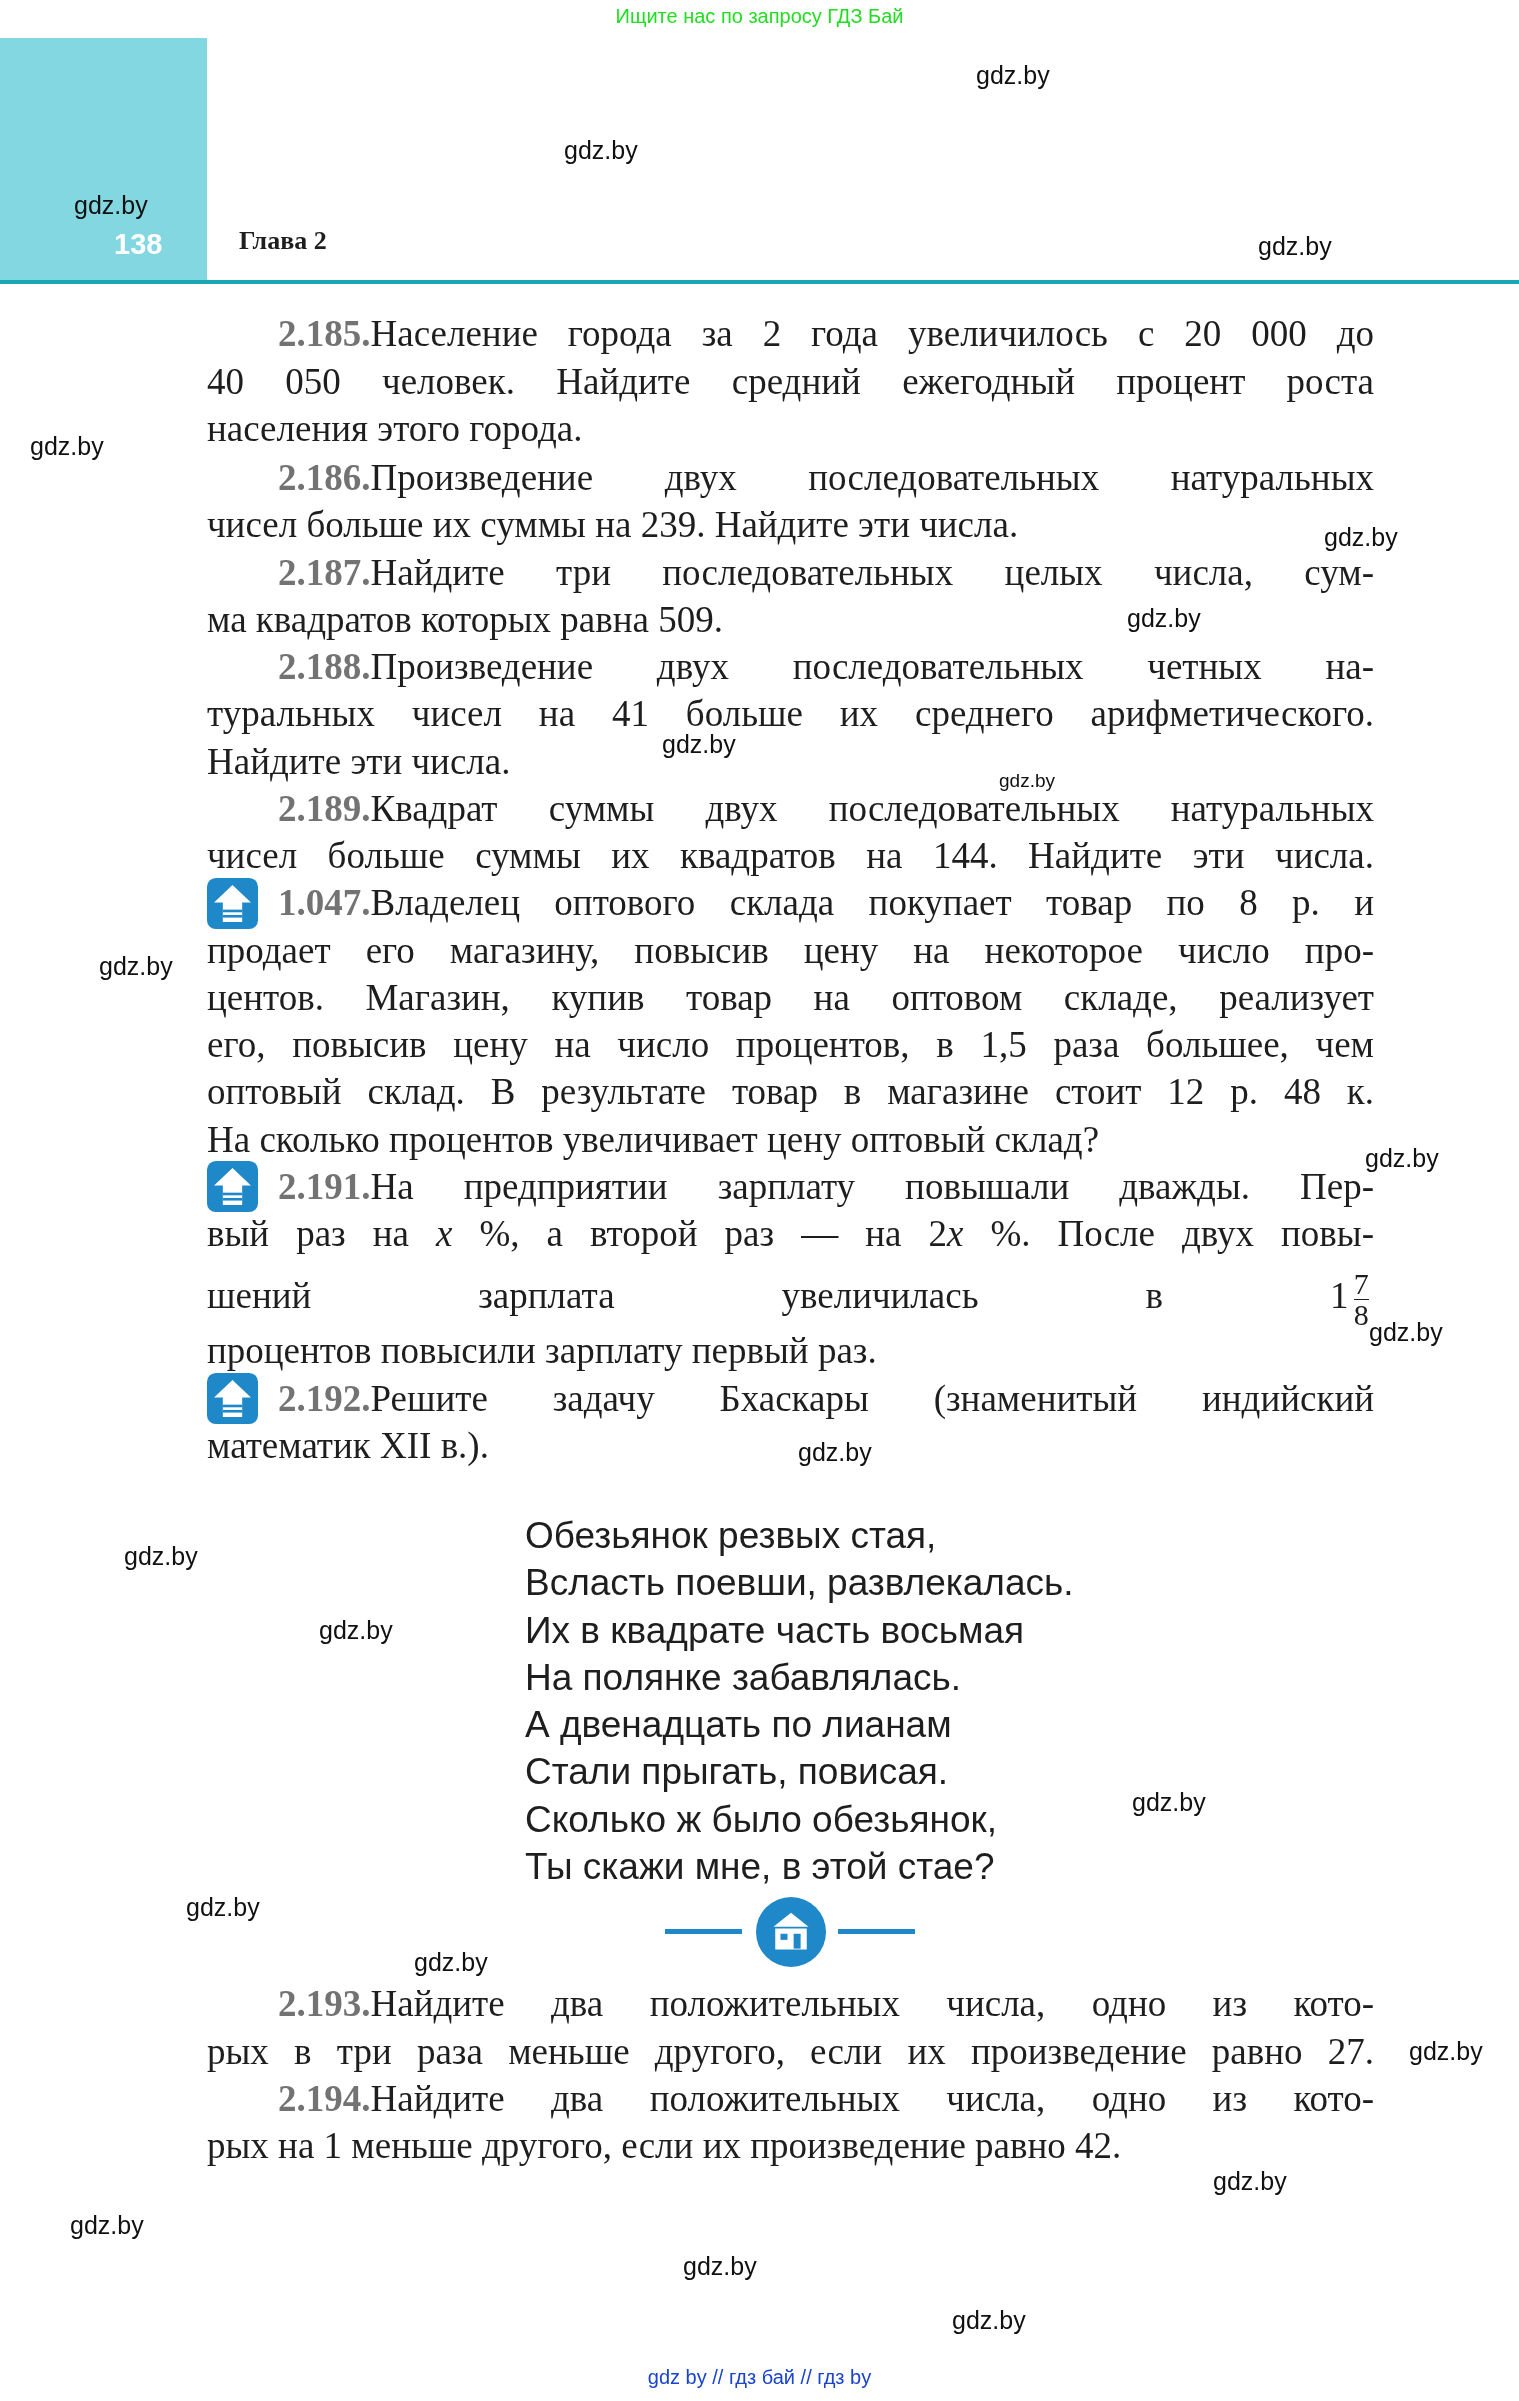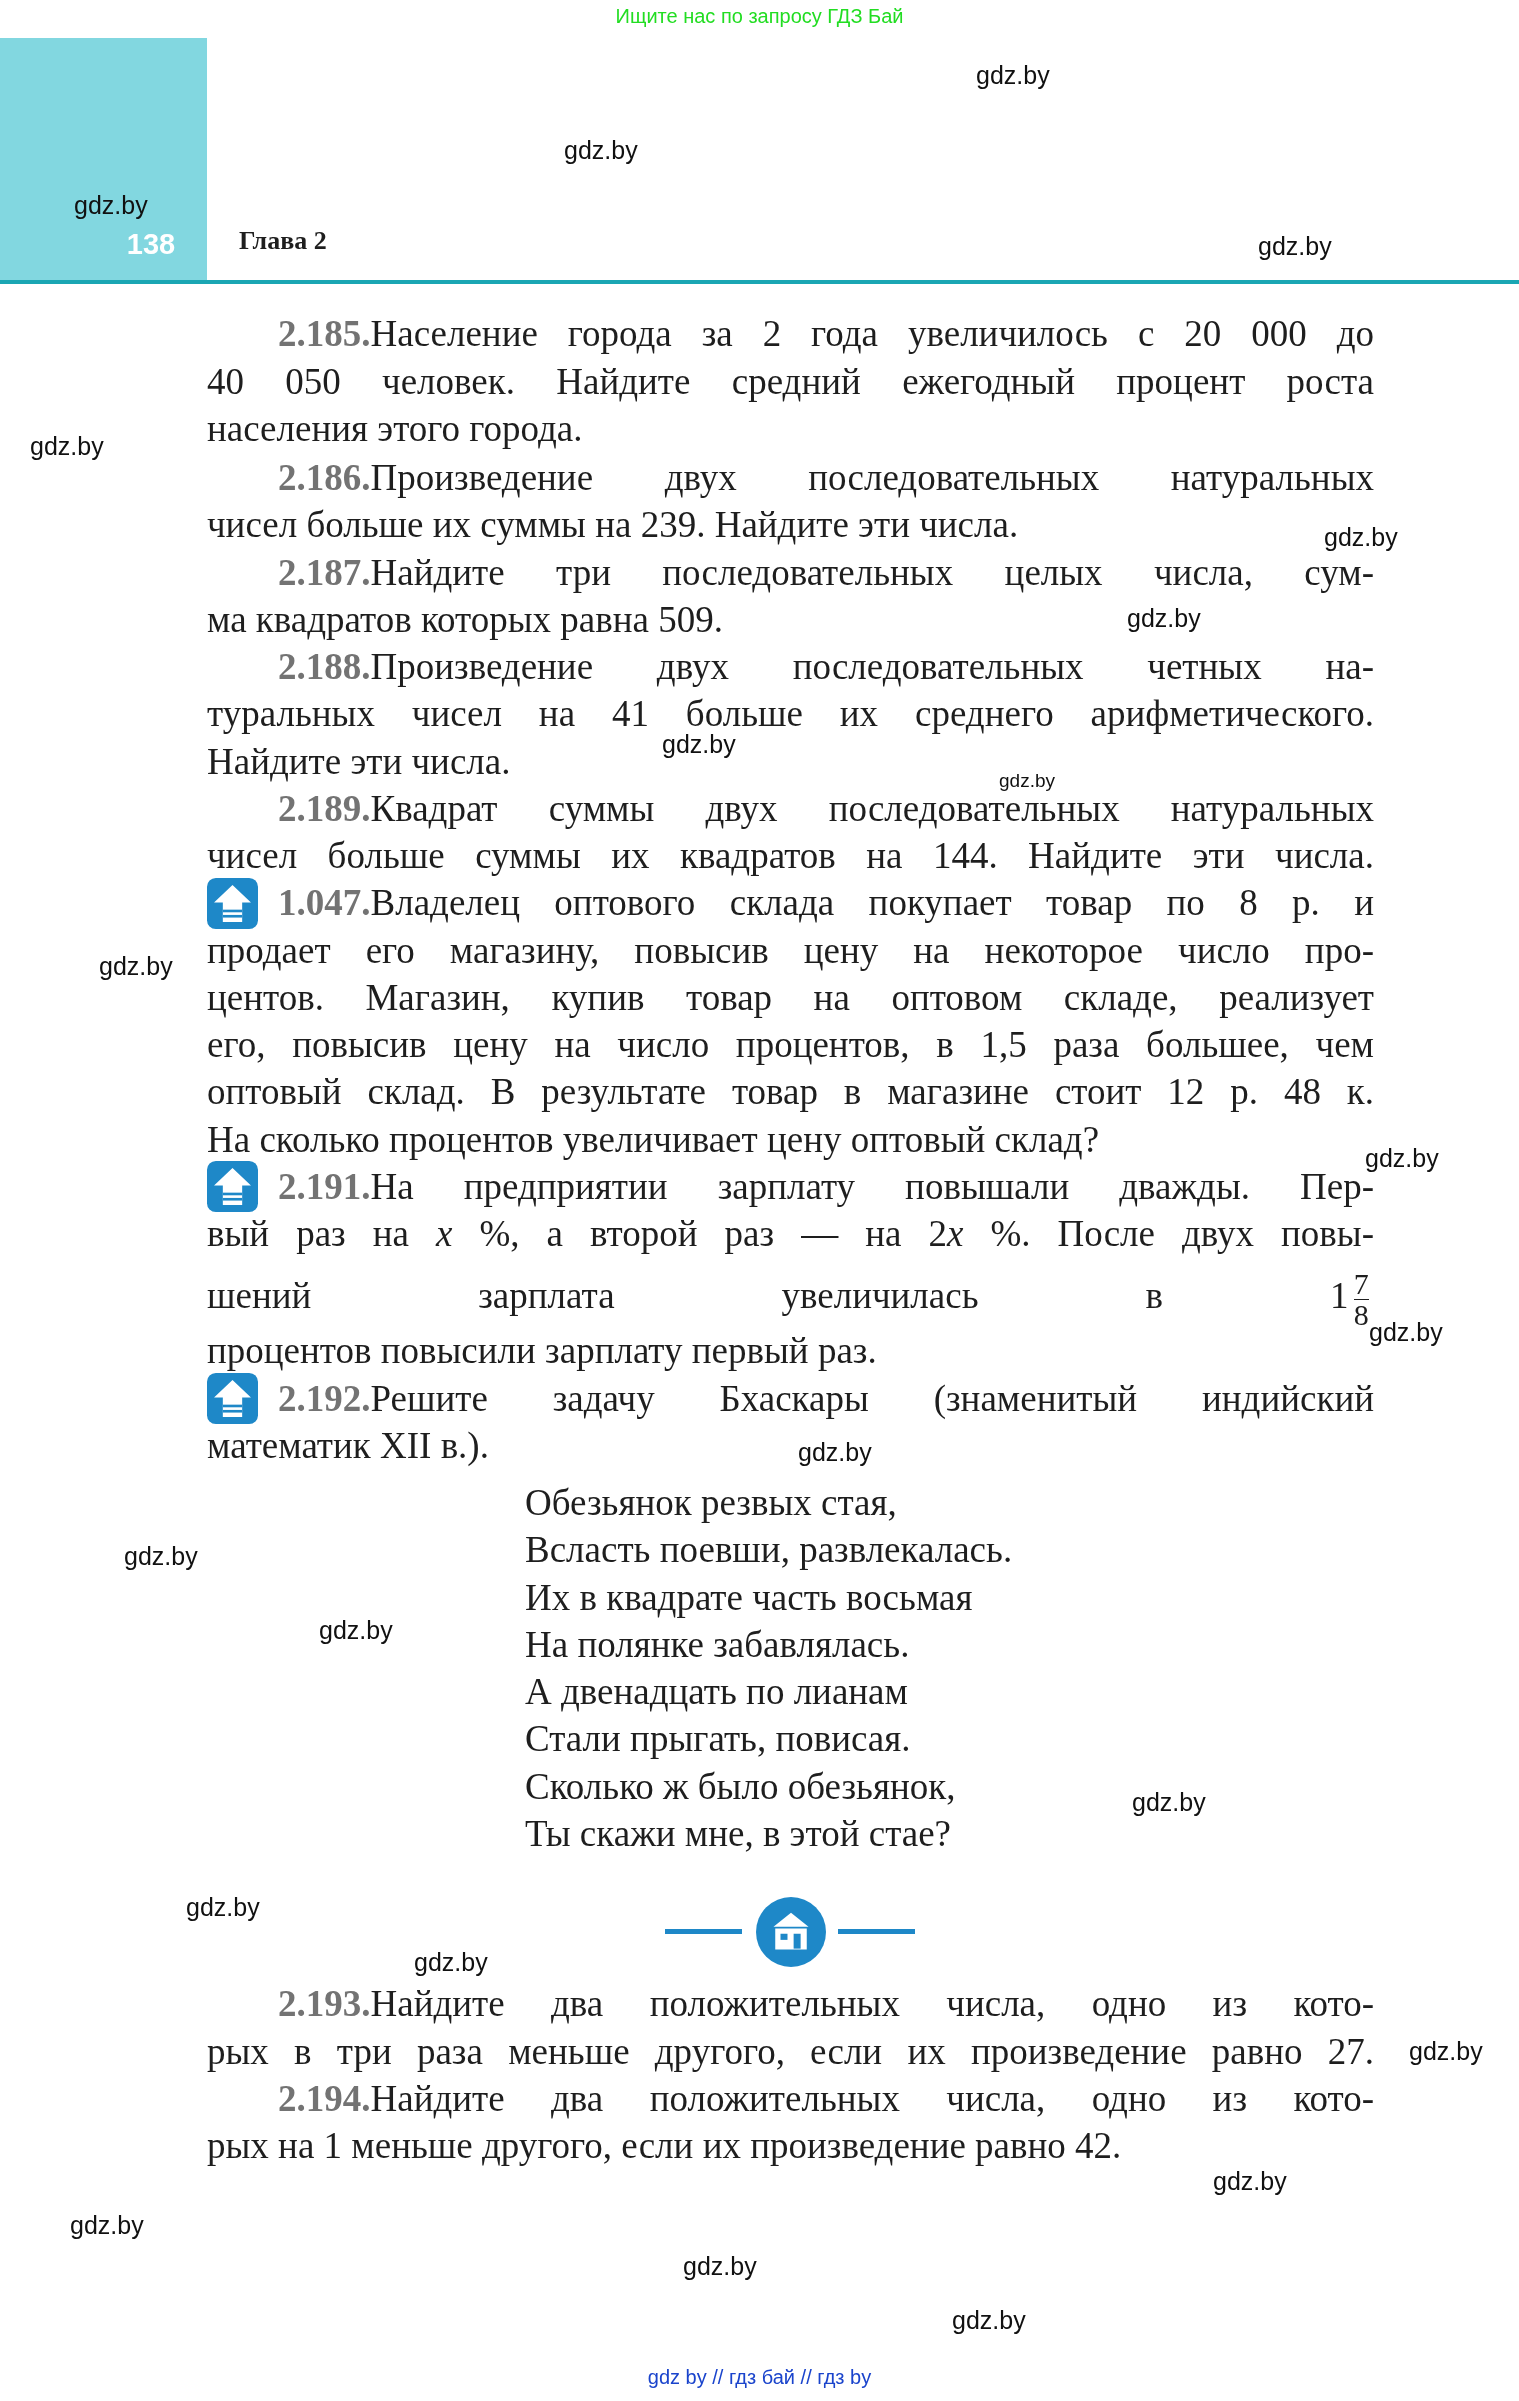--- a/index.html
+++ b/index.html
@@ -6,21 +6,21 @@
   body {
     width: 1519px; height: 2401px; position: relative; overflow: hidden;
     background: #ffffff; font-family: "DejaVu Serif", "Liberation Serif", serif; color: #1e1e1e;
   }
   .top-banner {
     position: absolute; left: 0; top: 5.3px; width: 1519px; text-align: center;
     font-family: "Liberation Sans", sans-serif; font-size: 20px; color: #22dd22;
   }
   .teal-block { position: absolute; left: 0; top: 38px; width: 207px; height: 244px; background: #82d7e0; }
   .page-number {
-    position: absolute; left: 114px; top: 228px; width: 74px; text-align: center;
+    position: absolute; left: 114px; top: 228px; width: 74px; text-align: left;
     font-family: "Liberation Sans", sans-serif; font-weight: bold; font-size: 29px; color: #ffffff;
   }
   .chapter-title {
     position: absolute; left: 239px; top: 226px; font-family: "Liberation Serif", serif;
     font-weight: bold; font-size: 26px; color: #1e1e1e;
   }
   .header-rule { position: absolute; left: 0; top: 280px; width: 1519px; height: 3.5px; background: #1aa6b3; }
   .wm {
     position: absolute; font-family: "Liberation Sans", sans-serif; font-size: 25px; color: #111;
     white-space: nowrap;
@@ -29,21 +29,21 @@
     position: absolute; left: 207px; width: 1167px; font-family: "Liberation Serif", serif;
     font-size: 37px; line-height: 46px; white-space: nowrap; text-align: justify; text-align-last: justify;
   }
   .line.last { text-align-last: left; }
   .line.first { left: 278px; width: 1096px; }
   .num { color: #737373; font-weight: bold; margin-right: 0; }
   .var { font-style: italic; }
   .frac { display: inline-block; vertical-align: middle; text-align: center; font-size: 30px; line-height: 30px; margin: 0 5.3px; }
   .frac span { display: block; }
   .frac .bar { border-top: 1.8px solid #1e1e1e; }
-  .poem { position: absolute; left: 525px; font-family: Liberation Serif, serif; font-size: 37px; line-height: 47px; white-space: nowrap; }
+  .poem { position: absolute; left: 525px; font-family: Liberation Sans, sans-serif; font-size: 37px; line-height: 47px; white-space: nowrap; margin-top: 33px; }
   .ex-icon {
     position: absolute; left: 207px; width: 51px; height: 51px; background: #1e88c8; border-radius: 8.8px;
   }
   .ex-icon svg { display: block; }
   .divider-line { position: absolute; height: 5.3px; background: #1e88c8; top: 1929px; }
   .divider-circle { position: absolute; left: 756px; top: 1897px; width: 70px; height: 70px; border-radius: 50%; background: #1e88c8; }
   .footer {
     position: absolute; left: 0; top: 2366px; width: 1519px; text-align: center;
     font-family: "Liberation Sans", sans-serif; font-size: 20px; color: #1a44cc;
   }

